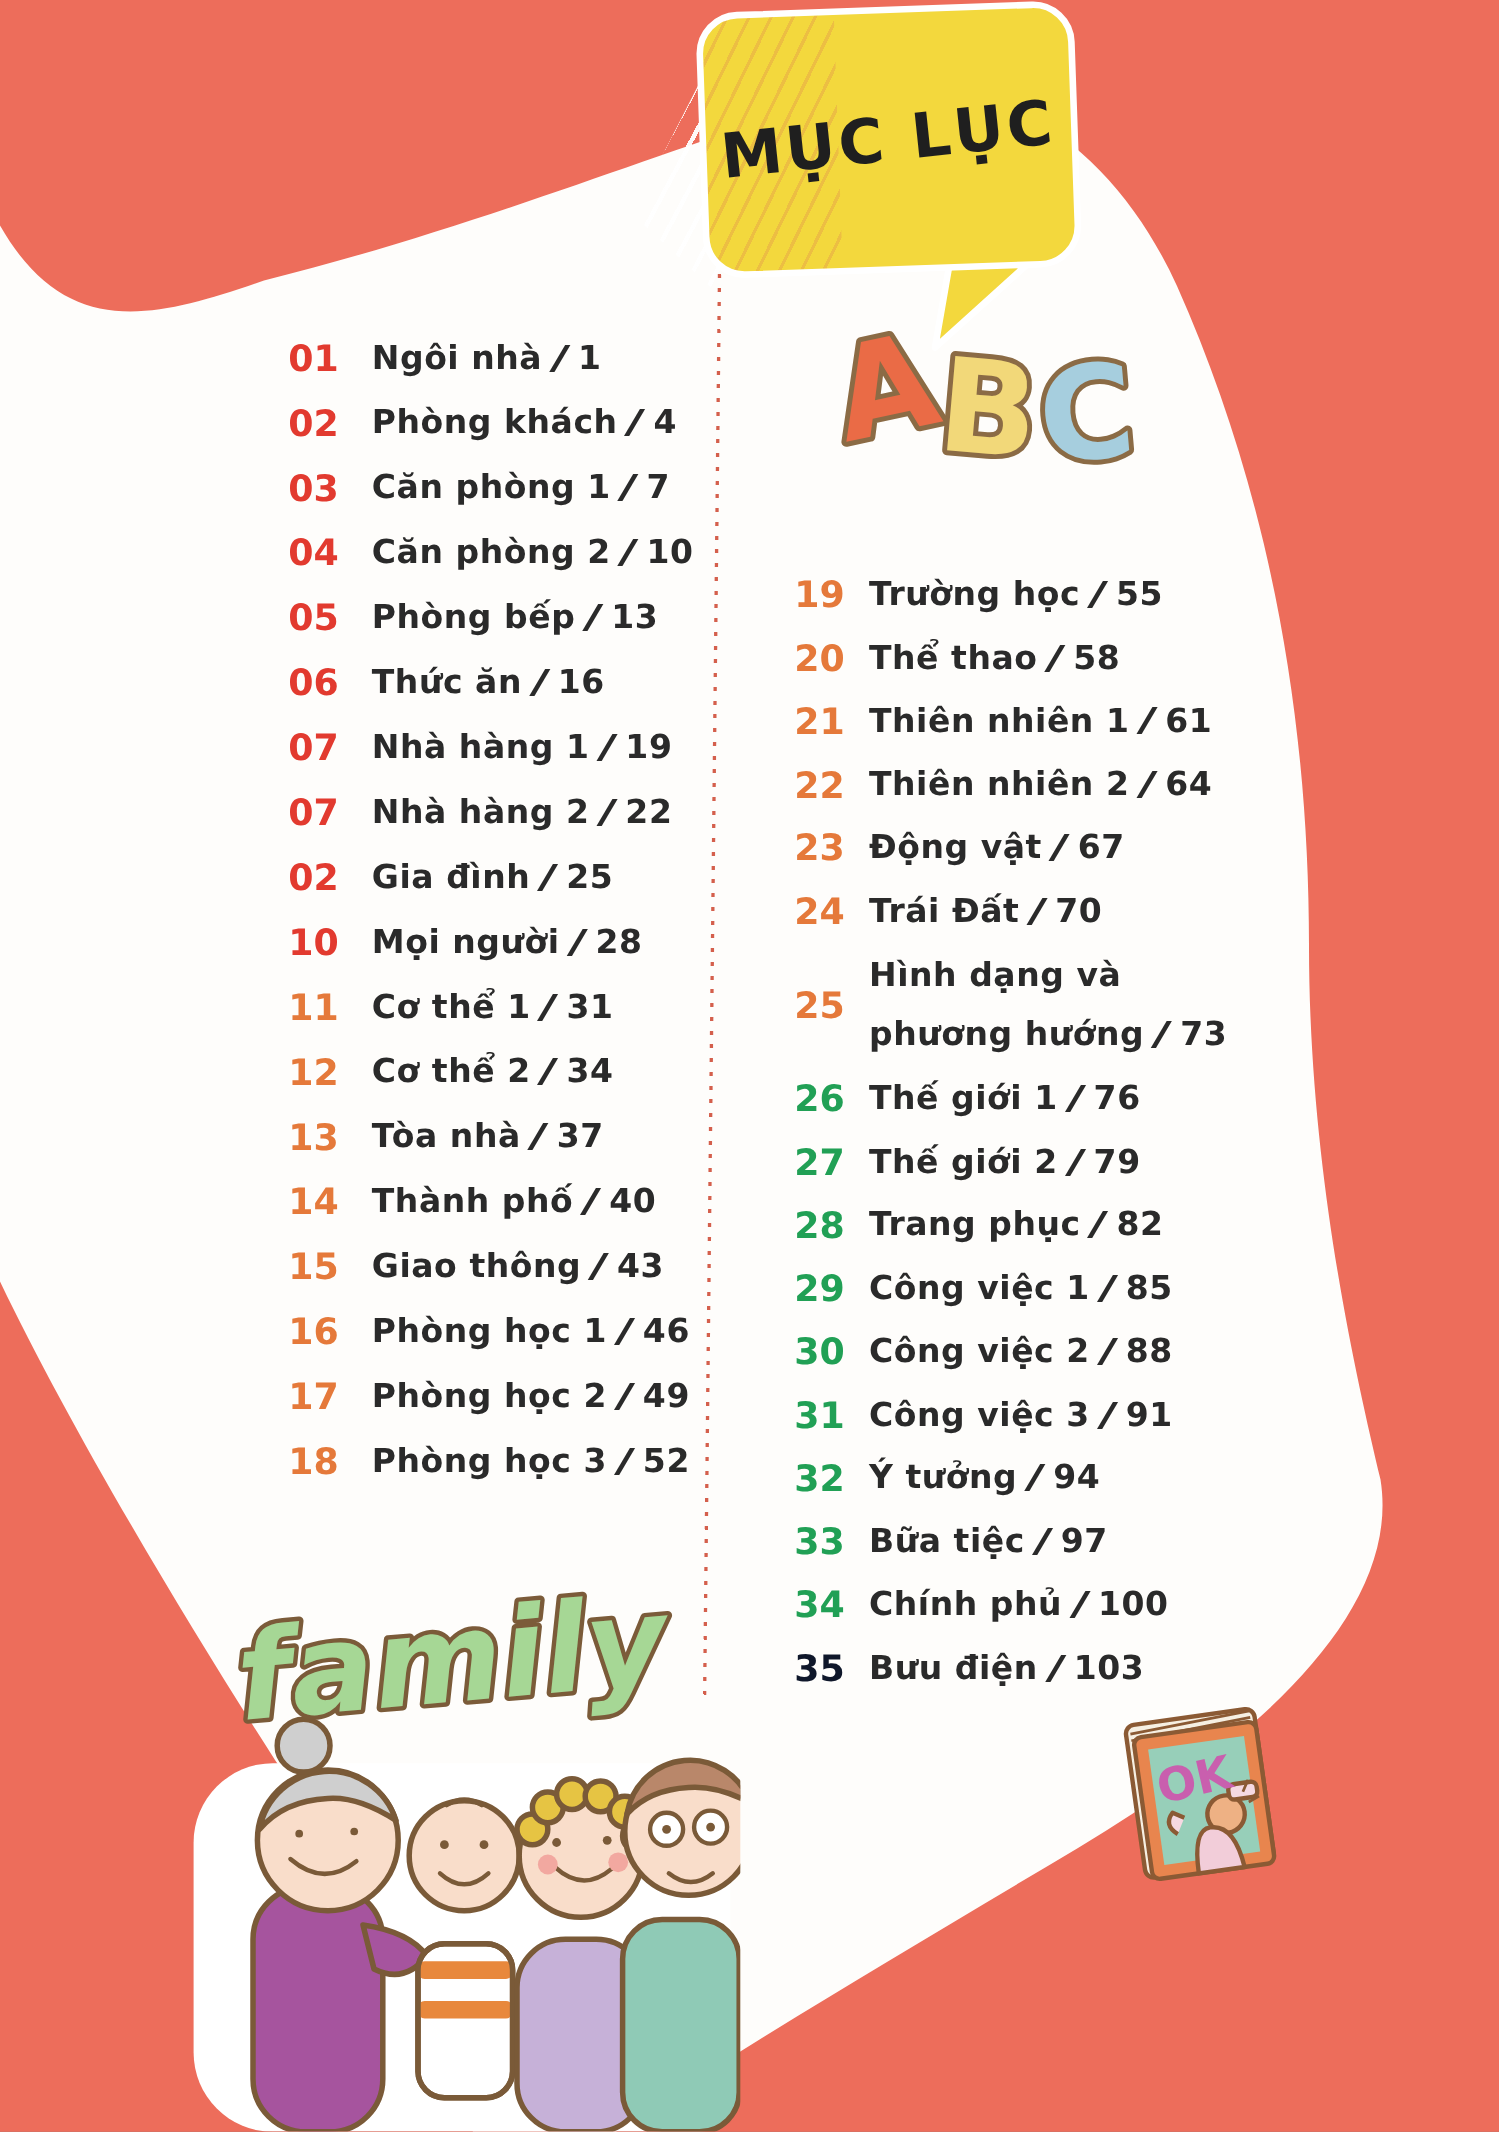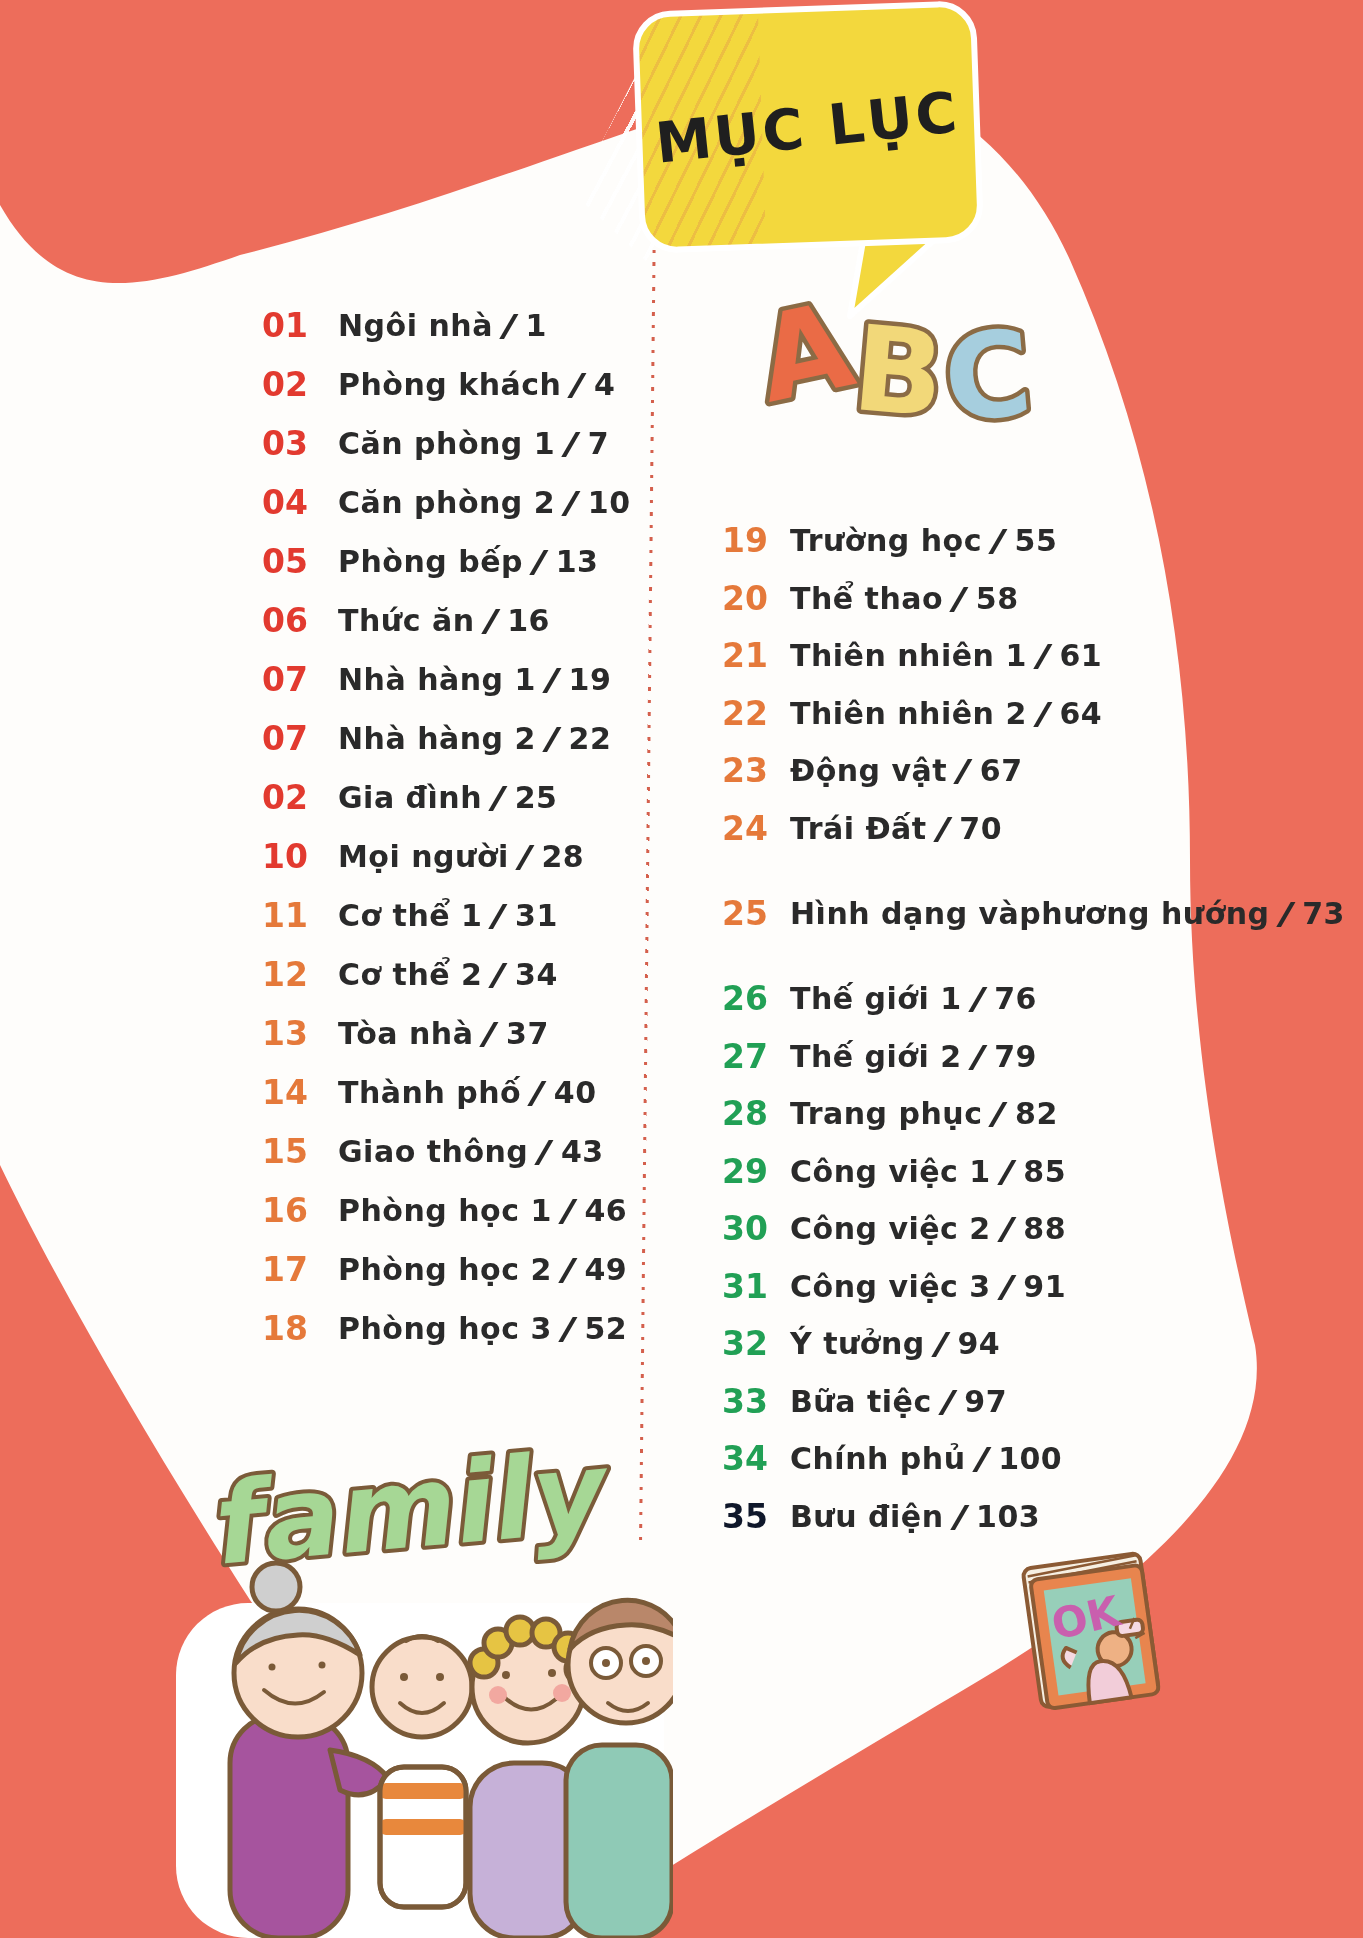--- a/index.html
+++ b/index.html
@@ -43,21 +43,21 @@
   .col-left{left:262px;top:296px;}
   .col-right{left:722px;top:512px;}
   .toc-row{display:flex;align-items:center;}
   .col-left  .toc-row{height:59px;}
   .col-right .toc-row{height:57.5px;}
   .col-right .toc-row.two-line{height:113px;}
   .toc-num{font-size:33px;font-weight:700;text-align:left;flex:none;}
   .col-left  .toc-num{width:50px;margin-right:26px;}
   .col-right .toc-num{width:46px;margin-right:22px;}
   .toc-body{display:flex;align-items:center;font-size:30px;font-weight:700;color:#2a2a2a;letter-spacing:.5px;white-space:nowrap;}
-  .toc-body.stacked{flex-direction:row;align-items:flex-start;line-height:54px;}
+  .toc-body.stacked{flex-direction:column;align-items:flex-start;line-height:54px;}
   .toc-body.stacked .line{display:flex;align-items:center;}
   .slash{display:inline-block;margin:0 11px;transform:scaleX(1.9);font-weight:400;color:#2a2a2a;}
   
   .abc{position:absolute;left:752px;top:266px;z-index:3;}
   .family-word{position:absolute;left:203px;top:1422px;z-index:5;}
   .family-art{position:absolute;left:168px;top:1545px;z-index:4;}
   .ok-art{position:absolute;left:1022px;top:1552px;z-index:4;transform:rotate(-8deg);}
 </style>
 </head>
 <body>

